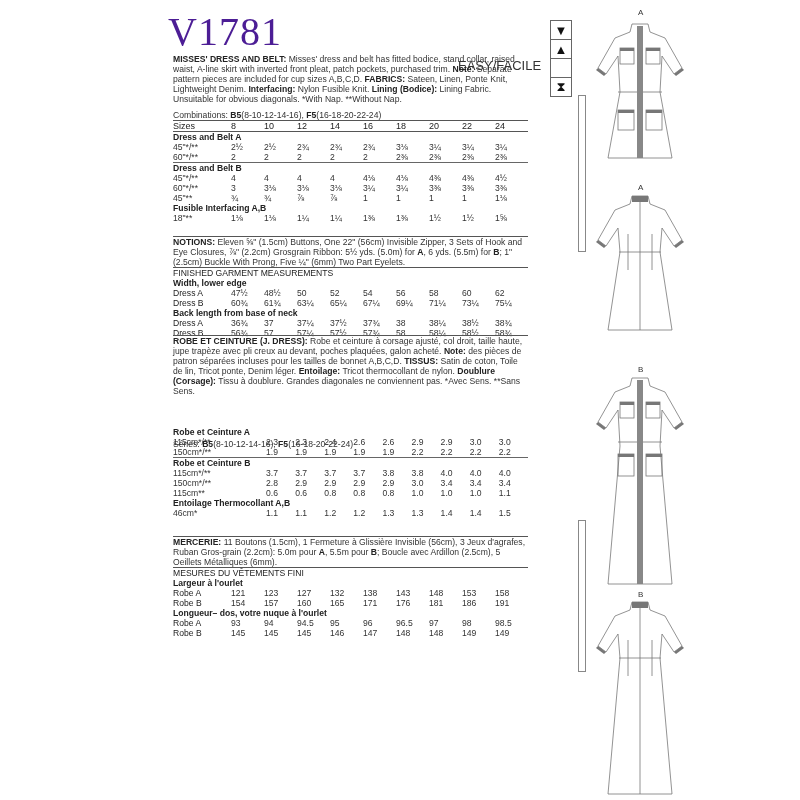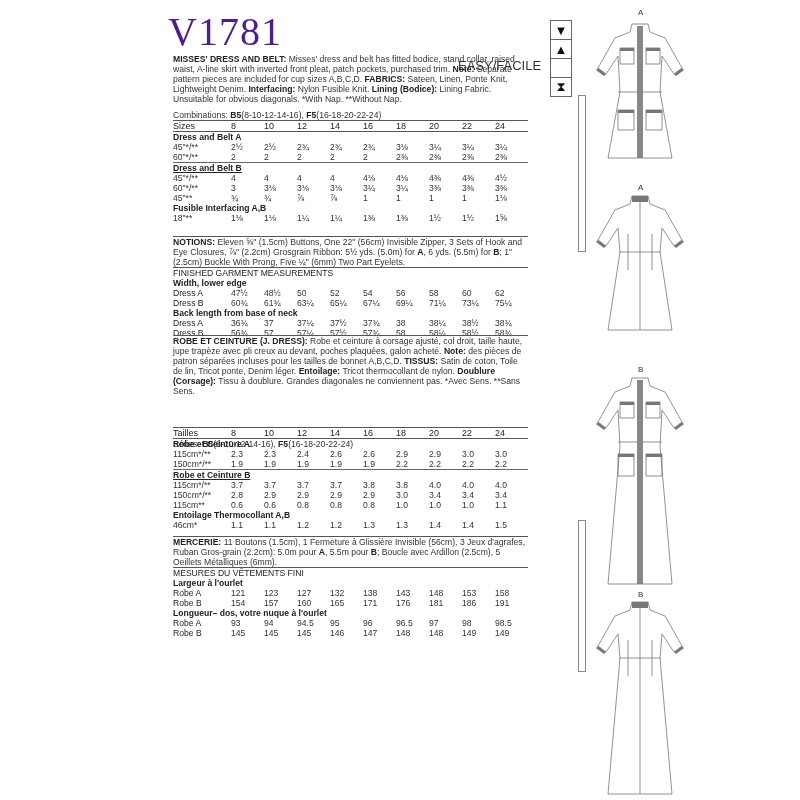--- a/index.html
+++ b/index.html
@@ -13,21 +13,21 @@
   .col p{margin:0;}
   b{color:#222;}
   .desc{top:54px;}
   .combo{top:110px;}
   table{border-collapse:collapse;width:355px;font-size:8.6px;}
   td{padding:0;height:10px;line-height:10px;white-space:nowrap;}
   td.l{width:58px;}
   td.v{width:33px;}
   .hdr td{font-weight:normal;color:#222;border-top:1.5px solid #555;border-bottom:1.5px solid #555;font-size:9px;}
   .grp td{font-weight:bold;color:#222;}
-  .sep td{border-top:1.5px solid #666;text-decoration:underline;}
+  .sep td{border-top:1.5px solid #666;}
   .rule{border-top:1.5px solid #555;}
   .underline{border-bottom:1px solid #555;}
   .sect{font-weight:normal;color:#222;}
   .tbl1{position:absolute;left:173px;top:120px;}
   .notions{top:236px;}
   .fgm{top:268px;}
   .robe{top:335px;}
   .series{top:439px;}
   .tbl2{position:absolute;left:173px;top:427px;}
   .mercerie{top:536px;}
@@ -230,32 +230,20 @@
   <b>Entoilage:</b> <span>Tricot thermocollant de nylon.</span>
   <b>Doublure (Corsage):</b> <span>Tissu à doublure. Grandes diagonales ne conviennent pas. *Avec Sens. **Sans Sens.</span></p>
 </div>
 
 <div class="col series">
   <span>Séries:</span> <b>B5</b><span>(8-10-12-14-16),</span> <b>F5</b><span>(16-18-20-22-24)</span>
 </div>
 
 <table class="tbl2">
   <tbody>
-      <tr class="hdr">
-        <td class="l">Tailles</td>
-    <td class="v">8</td>
-        <td class="v">10</td>
-        <td class="v">12</td>
-        <td class="v">14</td>
-        <td class="v">16</td>
-        <td class="v">18</td>
-        <td class="v">20</td>
-        <td class="v">22</td>
-        <td class="v">24</td>
-      </tr>
   <tr class="grp">
         <td colspan="10">Robe et Ceinture A</td>
       </tr>
   <tr>
         <td>115cm*/**</td>
         <td>2.3</td>
         <td>2.3</td>
         <td>2.4</td>
         <td>2.6</td>
         <td>2.6</td>

